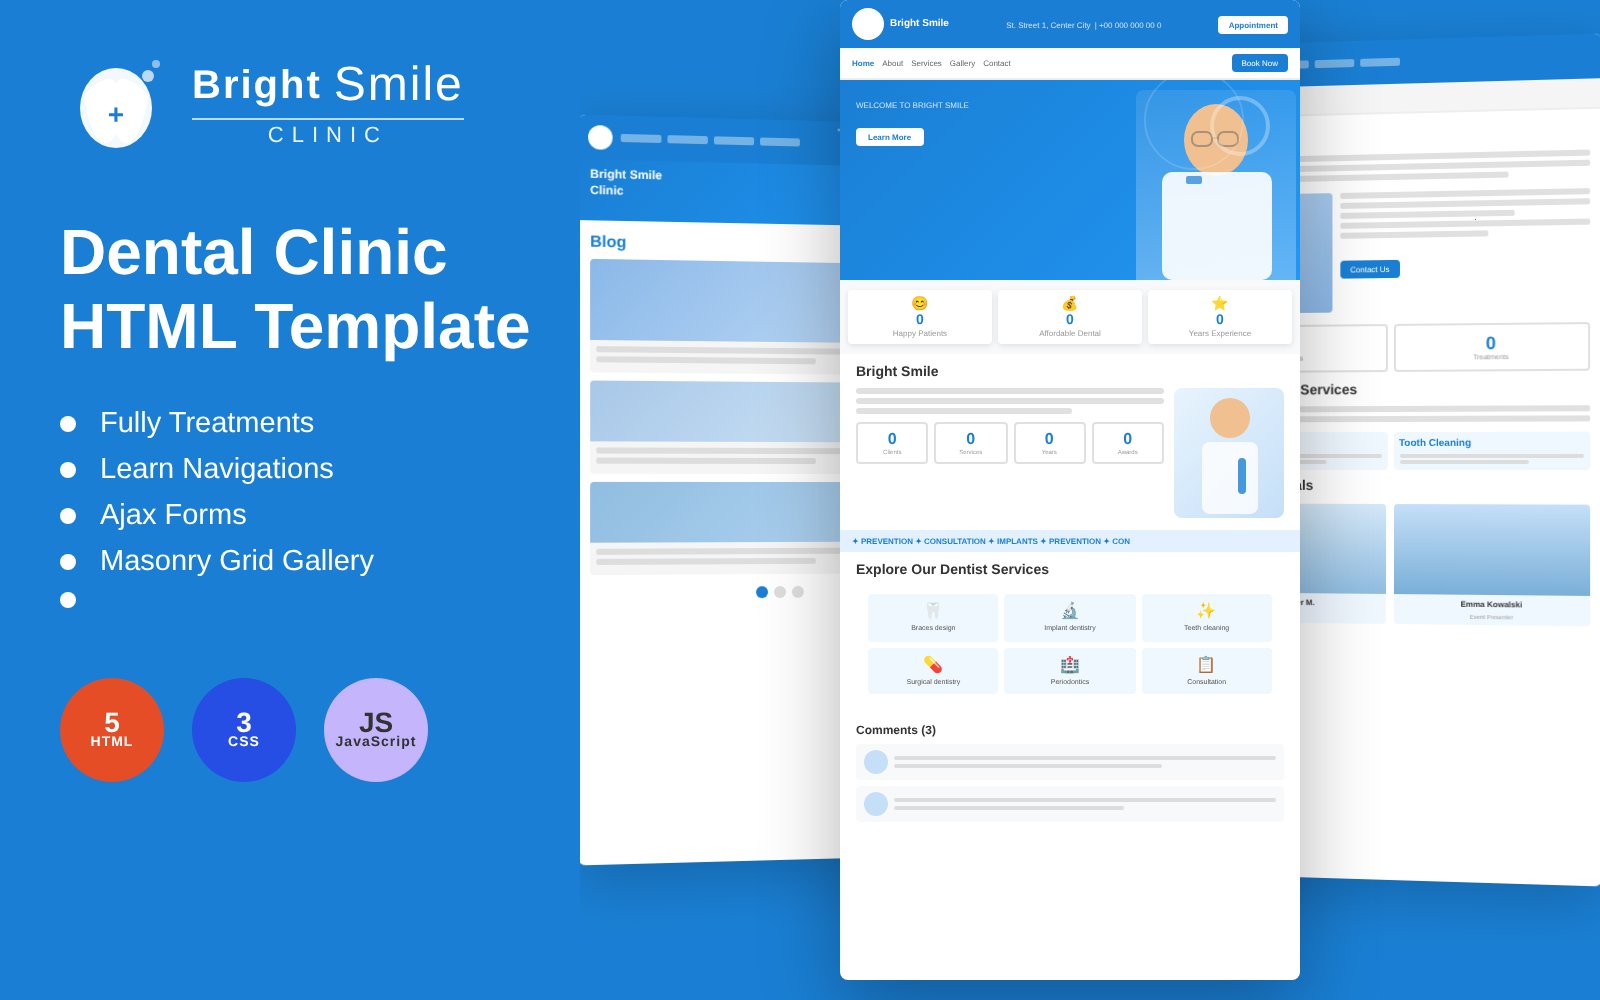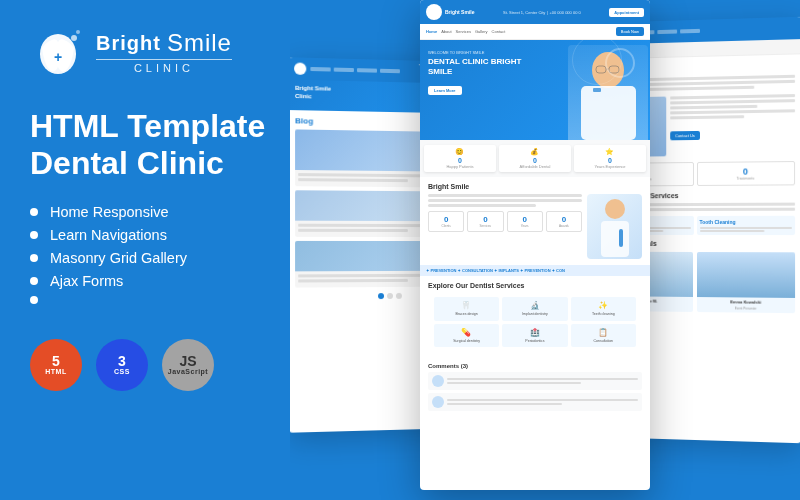--- a/index.html
+++ b/index.html
@@ -109,21 +109,21 @@
       font-weight: 700;
       color: white;
     }
     .badge-html {
       background: #e44d26;
     }
     .badge-css {
       background: #264de4;
     }
     .badge-js {
-      background: #a3a3a3;
+      background: #c4b5fd;
       color: #333;
       text-align: center;
     }
     .badge-num {
       font-size: 14px;
       font-weight: 900;
       line-height: 1;
     }
     .badge-label {
       font-size: 7px;
@@ -440,40 +440,40 @@
       <div style="display:flex; gap:6px; align-items:center;">
         <span class="logo-bright" style="font-size:20px;font-weight:700;color:white;letter-spacing:1px;">Bright</span>
         <span class="logo-smile" style="font-size:24px;font-weight:300;color:white;letter-spacing:1px;">Smile</span>
       </div>
       <hr class="logo-divider">
       <span class="logo-clinic">CLINIC</span>
     </div>
   </div>
 
   <div class="main-heading">
+    <div>Dental Clinic</div>
     <div>HTML Template</div>
-    <div>Dental Clinic</div>
   </div>
 
   <ul class="feature-list">
     <li>
       <span class="bullet"></span>
-      <span>Home Responsive</span>
+      <span>Fully Treatments</span>
     </li>
     <li>
       <span class="bullet"></span>
       <span>Learn Navigations</span>
     </li>
     <li>
       <span class="bullet"></span>
-      <span>Masonry Grid Gallery</span>
+      <span>Ajax Forms</span>
     </li>
     <li>
       <span class="bullet"></span>
-      <span>Ajax Forms</span>
+      <span>Masonry Grid Gallery</span>
     </li>
     <li>
       <span class="bullet"></span>
     </li>
   </ul>
 
   <div class="tech-badges">
     <div class="badge badge-html">
       <span class="badge-num">5</span>
       <span class="badge-label">HTML</span>
@@ -645,21 +645,20 @@
           <span style="font-size:4px; color:#666;">About</span>
           <span style="font-size:4px; color:#666;">Services</span>
           <span style="font-size:4px; color:#666;">Gallery</span>
           <span style="font-size:4px; color:#666;">Contact</span>
         </div>
         <div style="margin-left:auto; background:#1a7fd4; color:white; font-size:4px; padding:2px 5px; border-radius:2px;">Book Now</div>
       </div>
 
       <div class="mock-hero">
         <div style="font-size:4px; color:rgba(255,255,255,0.8); margin-bottom:2px;">WELCOME TO BRIGHT SMILE</div>
-        <div class="mock-hero-title">DENTAL CLINIC BRIGHT SMILE</div>
         <div class="mock-hero-btn">Learn More</div>
         
         <div class="mock-hero-image">
           <svg width="75" height="90" viewBox="0 0 75 90" fill="none">
 
             <ellipse cx="37" cy="20" rx="16" ry="18" fill="#f0c090"></ellipse>
             <rect x="10" y="36" width="55" height="54" rx="5" fill="white" opacity="0.9"></rect>
             <rect x="22" y="38" width="8" height="4" rx="1" fill="#1a7fd4" opacity="0.7"></rect>
 
             <rect x="25" y="16" width="10" height="7" rx="3" fill="none" stroke="rgba(100,100,100,0.5)" stroke-width="1"></rect>

